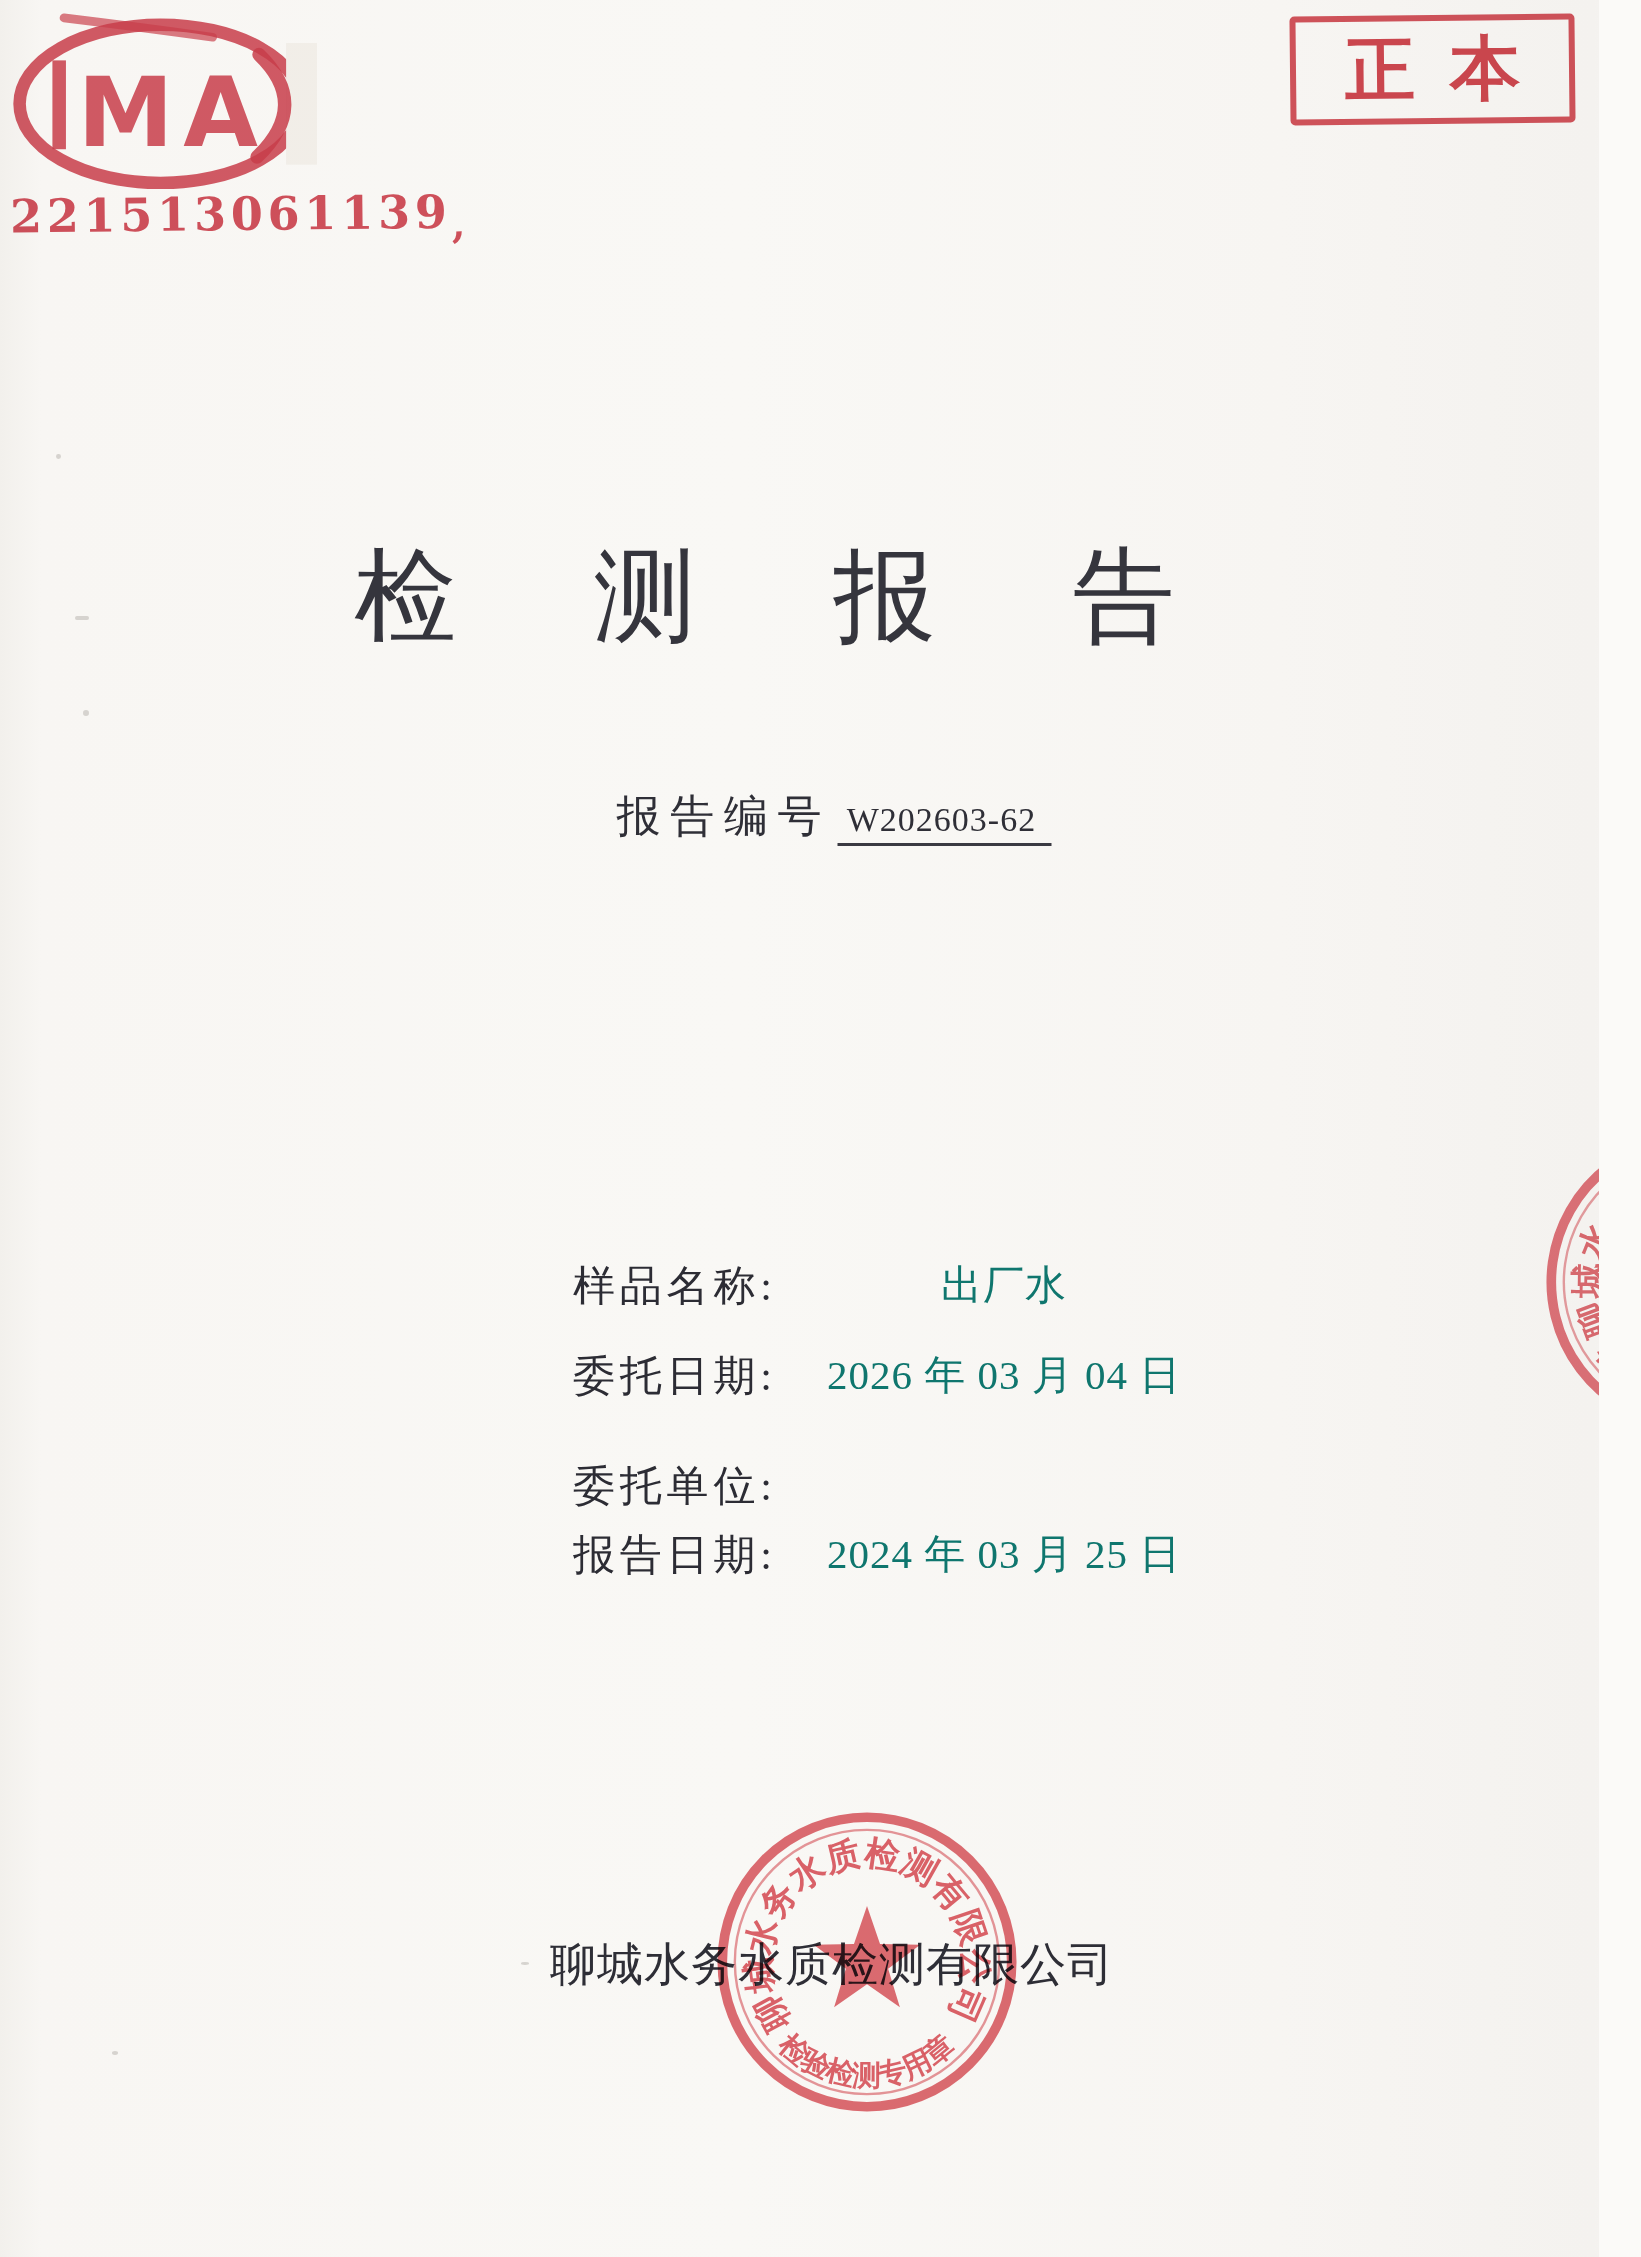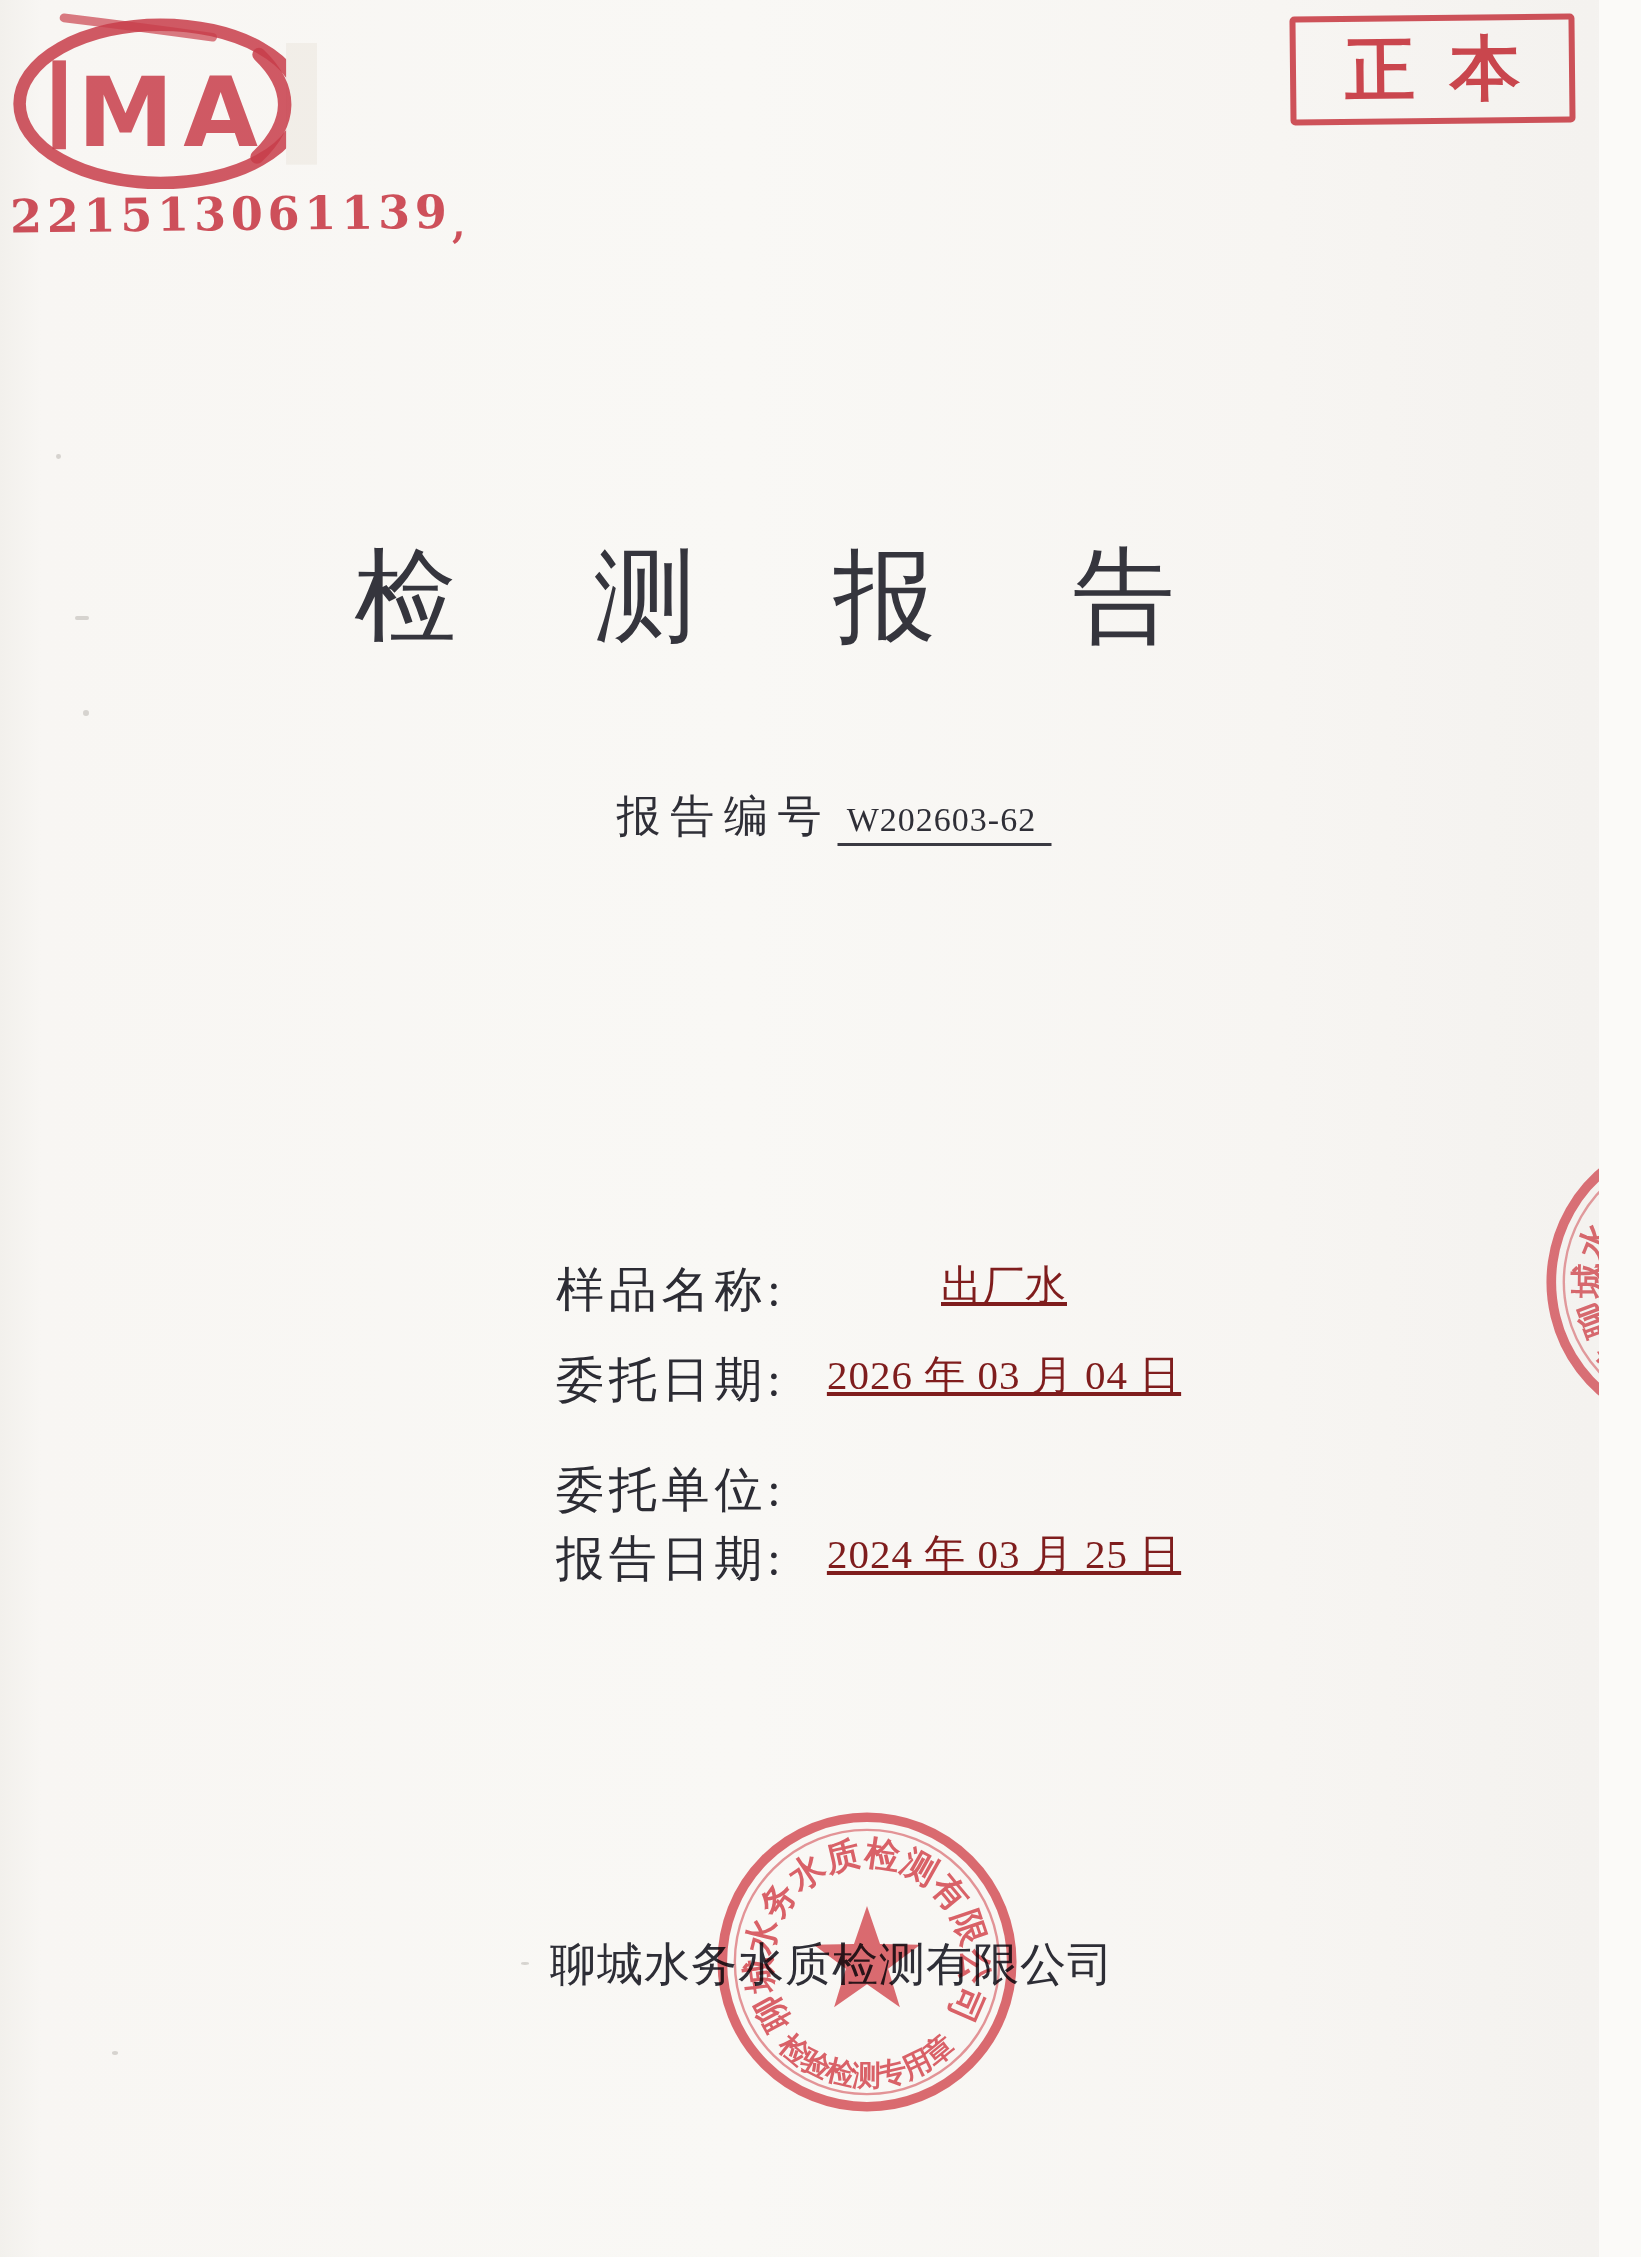--- a/index.html
+++ b/index.html
@@ -23,22 +23,22 @@
     top:787px;left:0;right:0;text-align:center;font-size:44px;
     color:#2f2f37;transform:translateX(13.5px);white-space:nowrap;letter-spacing:1.9px;
   }
   .report-line .lbl{letter-spacing:9.7px;margin-right:5.8px;}
   .report-line .num{
     font-size:34px;letter-spacing:1px;
     border-bottom:3.9px solid #3a3a42;padding:0 15.4px 4.8px 9.7px;
   }
   
   .info-row{position:absolute;left:0;width:100%;height:58px;}
-  .info-label{position:absolute;left:556px;font-size:48px;letter-spacing:4.8px;color:#2c2c34;white-space:nowrap;}
-  .info-value{position:absolute;left:729px;width:550px;text-align:center;font-size:41px;letter-spacing:1px;color:#7f1d1d;white-space:nowrap;text-decoration:underline;}
+  .info-label{position:absolute;left:573px;font-size:42px;letter-spacing:4.8px;color:#2c2c34;white-space:nowrap;}
+  .info-value{position:absolute;left:729px;width:550px;text-align:center;font-size:41px;letter-spacing:1px;color:#0f766e;white-space:nowrap;}
   
   .footer-company{
     top:1934px;left:0;right:0;text-align:center;
     font-size:46px;letter-spacing:1px;color:#2e2e36;transform:translateX(11.6px);white-space:nowrap;
   }
   .cma-stamp{left:7.7px;top:9.7px;width:309px;height:179px;mix-blend-mode:multiply;}
   .cma-number{
     left:9.7px;top:187px;font-family:"DejaVu Serif",serif;font-weight:600;
     font-size:46px;letter-spacing:4.8px;color:rgba(207,67,80,.92);
     transform:rotate(-0.6deg);mix-blend-mode:multiply;white-space:nowrap;

